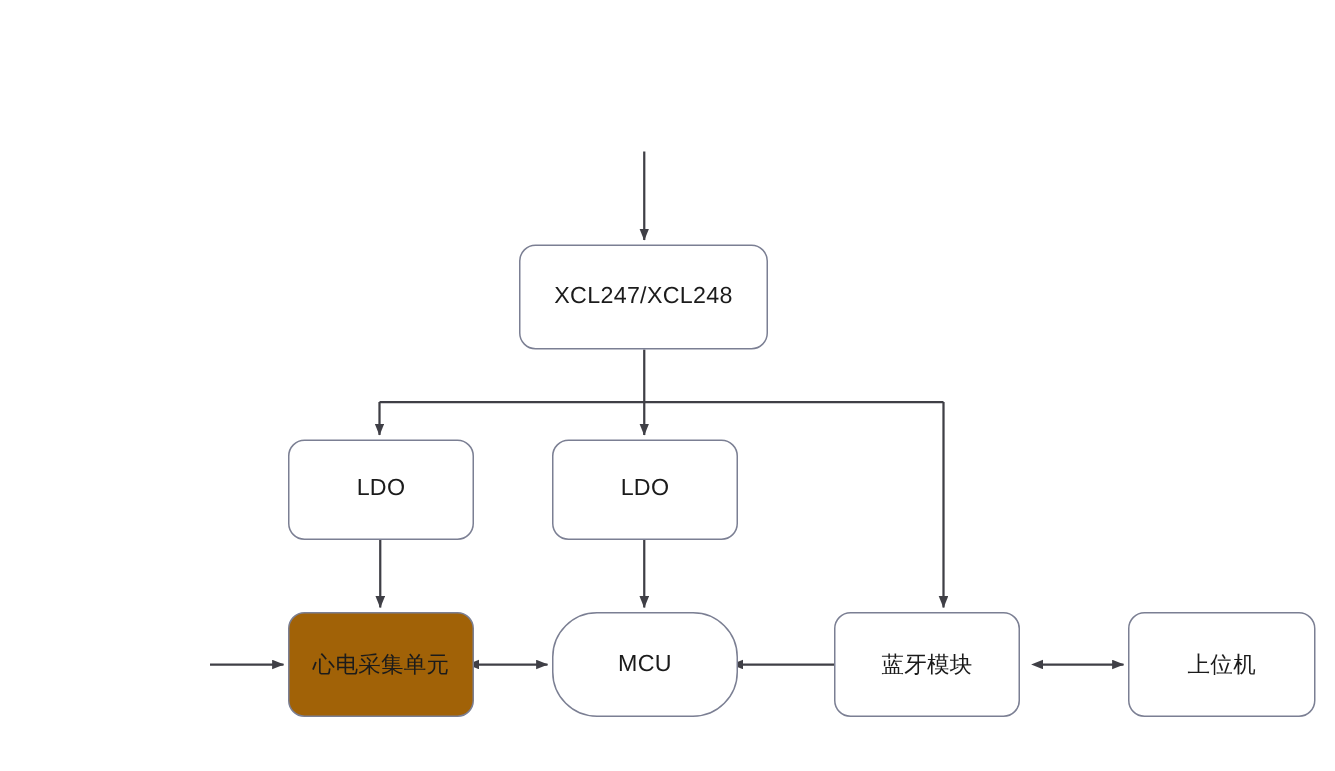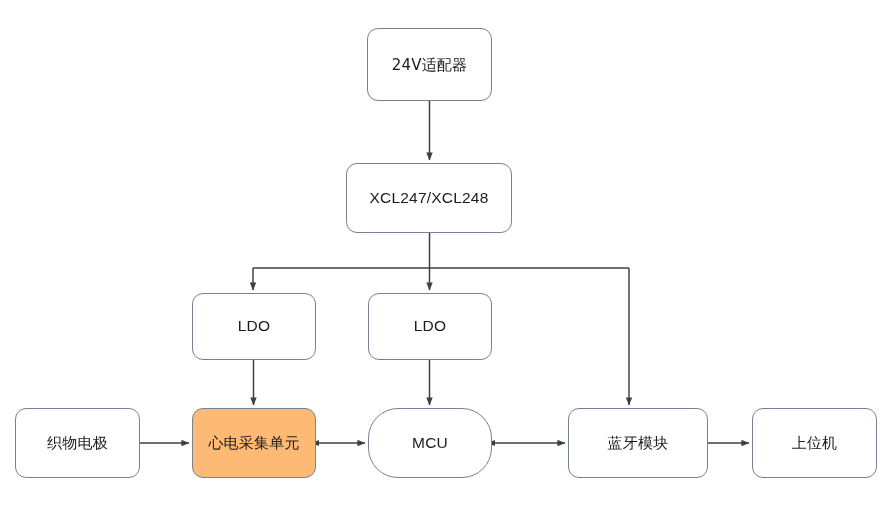--- a/index.html
+++ b/index.html
@@ -85,49 +85,43 @@
       <path d="M140,443 L189,443" marker-end="url(#arrow-end)"></path>
 
       <path d="M319,443 L365,443" marker-start="url(#arrow-start)" marker-end="url(#arrow-end)"></path>
 
       <path d="M495,443 L565,443" marker-start="url(#arrow-start)" marker-end="url(#arrow-end)"></path>
 
       <path d="M695,443 L749,443" marker-start="url(#arrow-start)" marker-end="url(#arrow-end)"></path>
     </g>
   </svg>
 
-  <div class="node cn" id="node-adapter" style="left: 367px; top: 28px; width: 125px; height: 73px; border-color: rgb(123, 127, 147); background: rgb(255, 255, 255);">
-    <span class="label">24V适配器</span>
-  </div>
 
   <div class="node" id="node-xcl" style="left: 346px; top: 163px; width: 166px; height: 70px; border-color: rgb(123, 127, 147); background: rgb(255, 255, 255); justify-content: center;">
     <span class="label">XCL247/XCL248</span>
   </div>
 
   <div class="node" id="node-ldo-left" style="left: 192px; top: 293px; width: 124px; height: 67px; border-color: rgb(123, 127, 147); background: rgb(255, 255, 255);">
     <span class="label">LDO</span>
   </div>
 
   <div class="node" id="node-ldo-right" style="left: 368px; top: 293px; width: 124px; height: 67px; border-color: rgb(123, 127, 147); background: rgb(255, 255, 255);">
     <span class="label">LDO</span>
   </div>
 
-  <div class="node cn" id="node-electrode" style="left: 15px; top: 408px; width: 125px; height: 70px; border-color: rgb(123, 127, 147); background: rgb(255, 255, 255);">
-    <span class="label">织物电极</span>
-  </div>
 
-  <div class="node cn" id="node-ecg-unit" style="left: 192px; top: 408px; width: 124px; height: 70px; border-color: rgb(123, 127, 147); background: #fdba74;">
+  <div class="node cn" id="node-ecg-unit" style="left: 192px; top: 408px; width: 124px; height: 70px; border-color: rgb(123, 127, 147); background: #a16207;">
     <span class="label">心电采集单元</span>
   </div>
 
   <div class="node" id="node-mcu" style="left: 368px; top: 408px; width: 124px; height: 70px; border-color: rgb(123, 127, 147); background: rgb(255, 255, 255); border-radius: 30px;">
     <span class="label">MCU</span>
   </div>
 
-  <div class="node cn" id="node-bluetooth" style="left: 568px; top: 408px; width: 140px; height: 70px; border-color: rgb(123, 127, 147); background: rgb(255, 255, 255);">
+  <div class="node cn" id="node-bluetooth" style="left: 556px; top: 408px; width: 124px; height: 70px; border-color: rgb(123, 127, 147); background: rgb(255, 255, 255);">
     <span class="label">蓝牙模块</span>
   </div>
 
   <div class="node cn" id="node-host" style="left: 752px; top: 408px; width: 125px; height: 70px; border-color: rgb(123, 127, 147); background: rgb(255, 255, 255);">
     <span class="label">上位机</span>
   </div>
 
 </div>
 
 </body></html>

